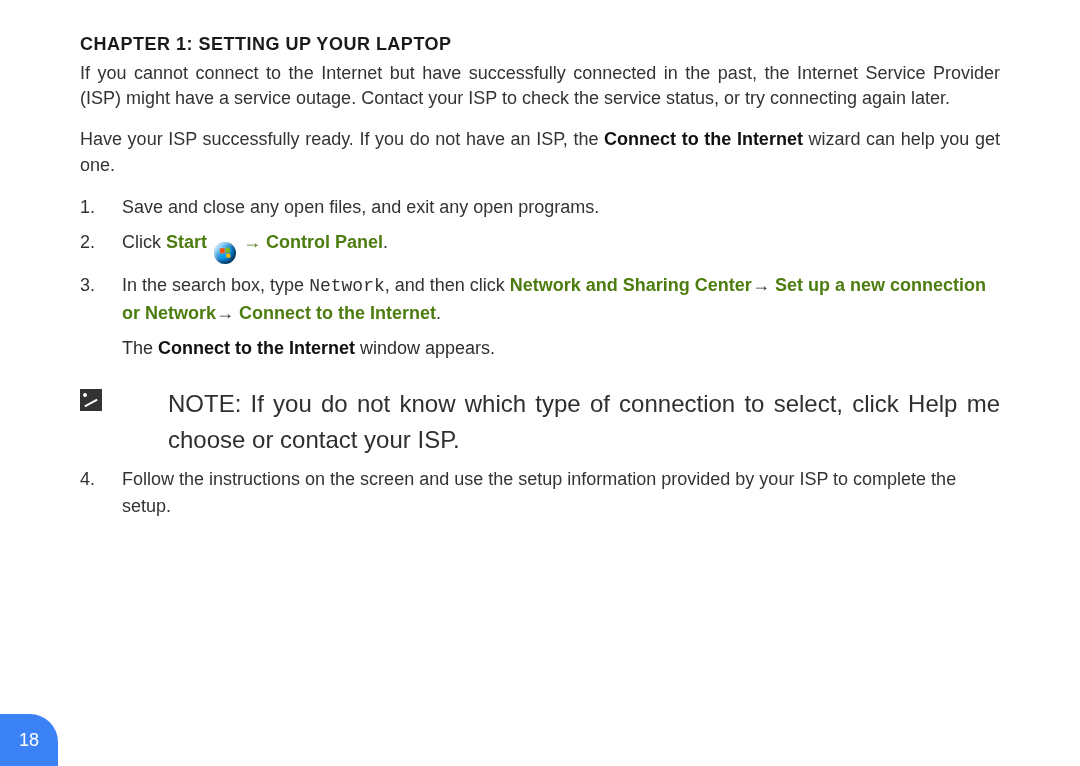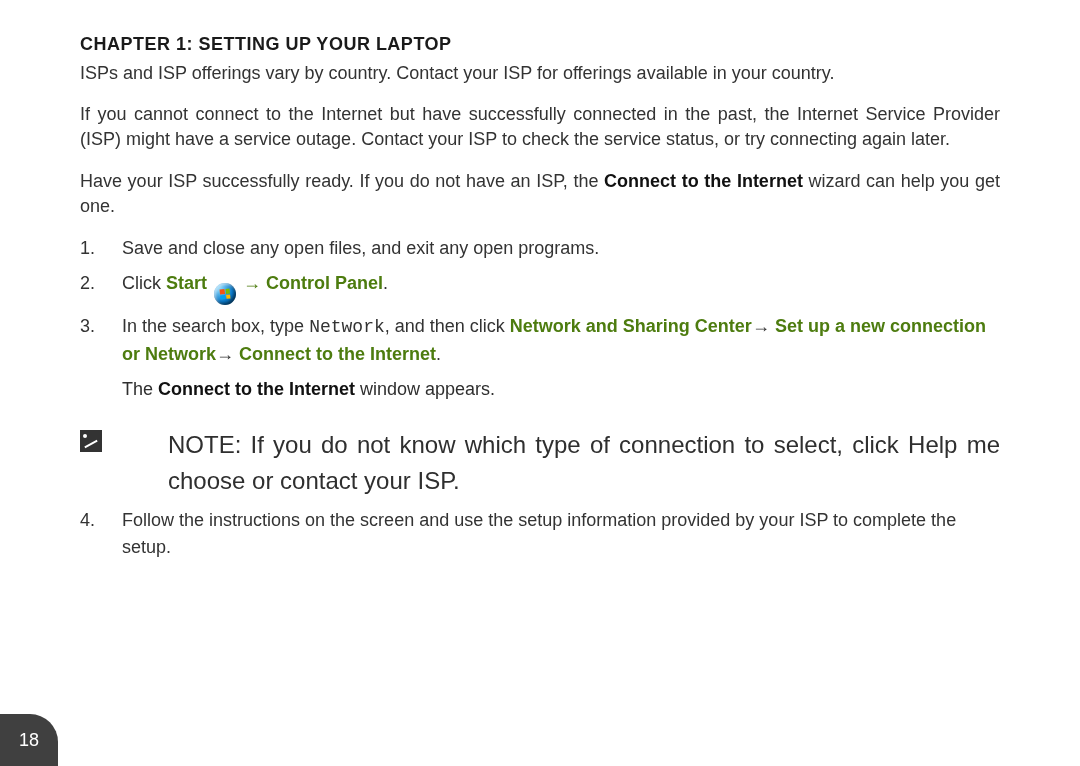--- a/index.html
+++ b/index.html
@@ -146,39 +146,38 @@
   .start-orb .flag span:nth-child(2){ background:#7cbb00; }
   .start-orb .flag span:nth-child(3){ background:#00a1f1; }
   .start-orb .flag span:nth-child(4){ background:#ffbb00; }
 
   .page-number-tab {
     position: absolute;
     left: 0;
     bottom: 0;
     width: 58px;
     height: 52px;
-    background: #404040;
+    background: #3b82f6;
     color: #fff;
     border-top-right-radius: 28px;
     display: flex;
     align-items: center;
     justify-content: center;
     font-size: 18px;
     font-weight: 400;
   }
 </style>
 </head>
 <body>
 
 <div class="page">
 
   <div class="chapter-label">CHAPTER 1:  SETTING UP YOUR LAPTOP</div>
 
 
-  <p class="body">ISPs and ISP offerings vary by country. Contact your ISP for offerings available in your country.</p>
 
   <p class="body">If you cannot connect to the Internet but have successfully connected in the past, the Internet Service Provider (ISP) might have a service outage. Contact your ISP to check the service status, or try connecting again later.</p>
 
   <p class="body">
     <span>Have your ISP successfully ready. If you do not have an ISP, the </span><strong>Connect to the Internet</strong><span> wizard can help you get one.</span>
   </p>
 
   <ol class="steps">
     <li>
       <span class="num">1.</span>

